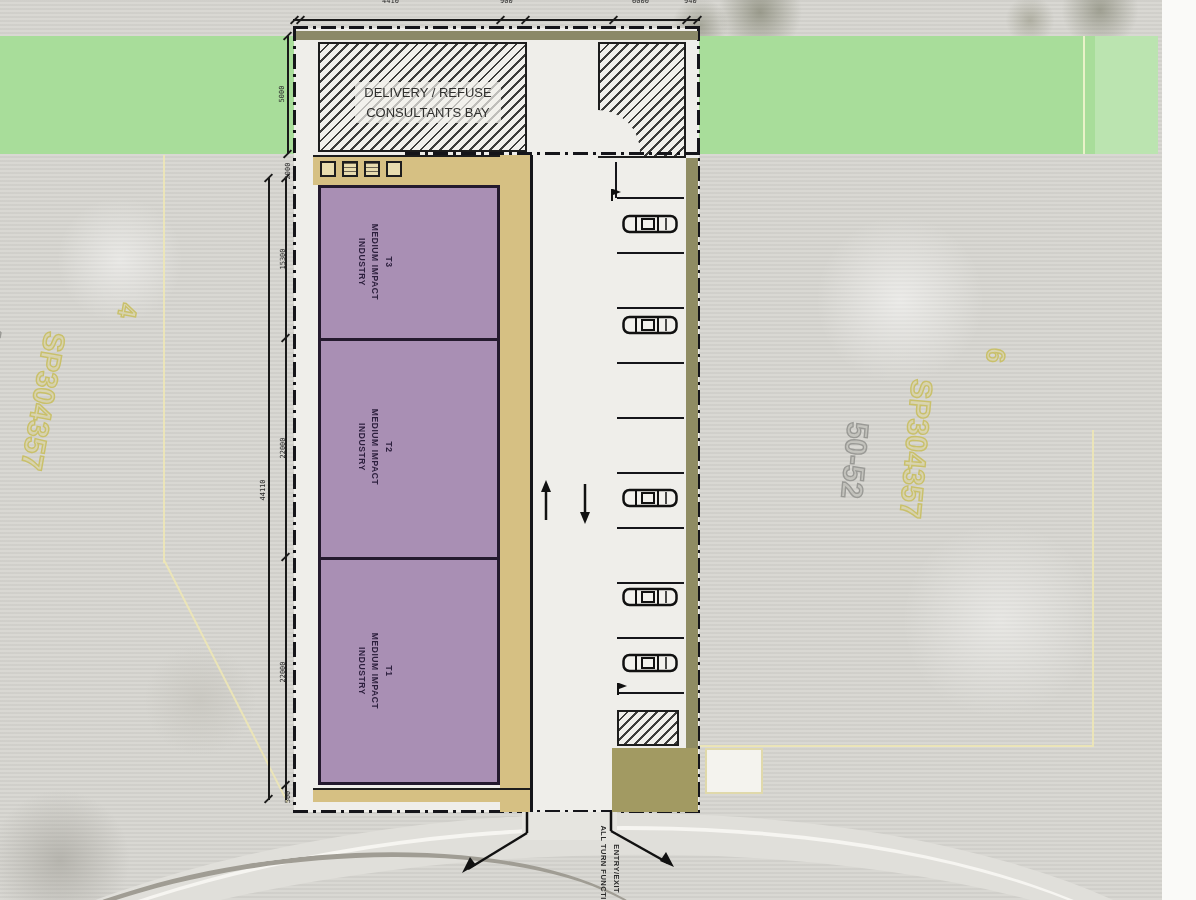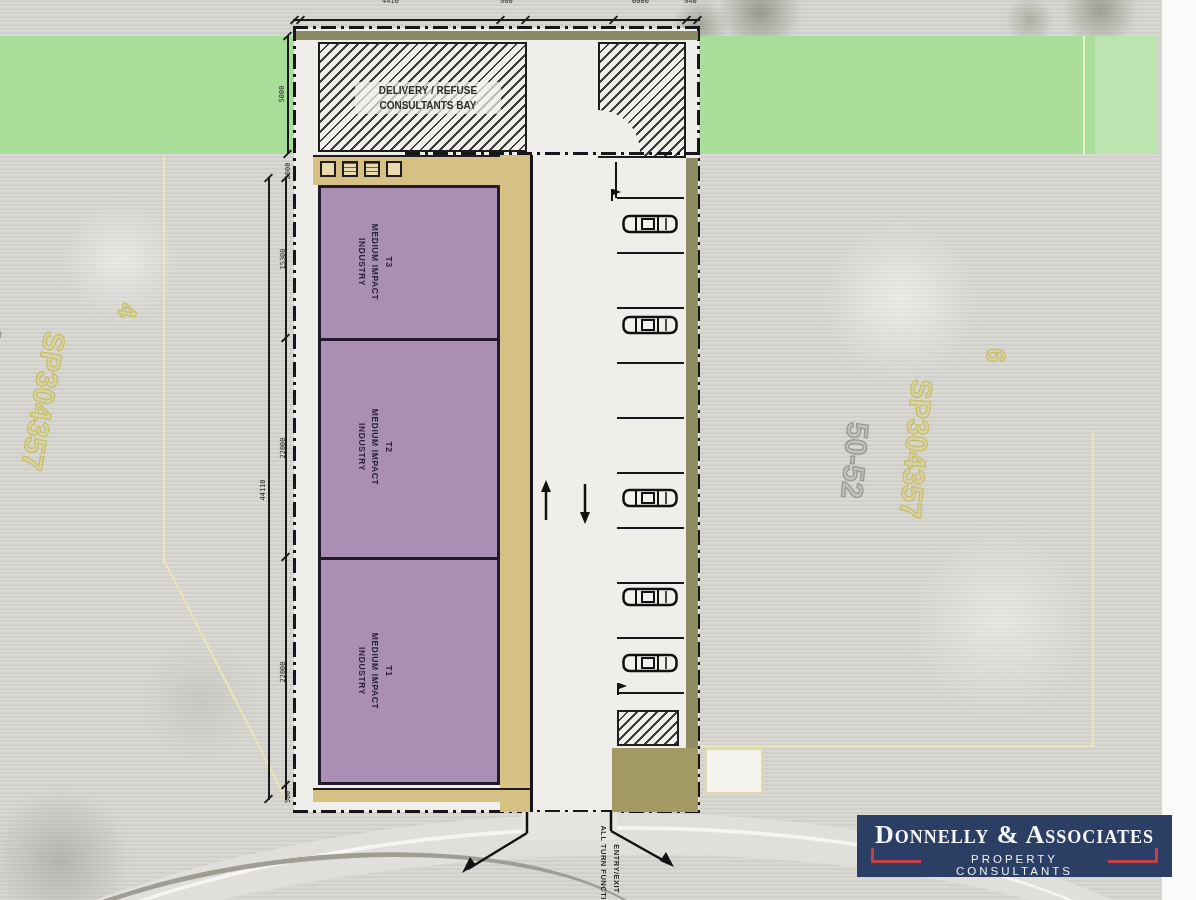--- a/index.html
+++ b/index.html
@@ -63,21 +63,21 @@
   #olive-corner{left:612px;top:748px;width:86px;height:64px;background:#a29a62;}
 
   
   .dimline{background:#1a1a1a;}
   .tick{width:11px;height:2px;background:#1a1a1a;transform:rotate(-45deg);}
   .dim{font-family:"DejaVu Sans Mono",monospace;font-size:7px;color:#2a2a2a;white-space:nowrap;}
   .dimclip{height:8px;overflow:hidden;}
   .dimclip span{display:block;margin-top:-5px;line-height:13px;}
   .rot90{transform:rotate(-90deg);transform-origin:center;}
 
-  .strip-label{font-size:10px;font-weight:bold;color:#2f2f2d;text-align:center;line-height:1.5;
+  .strip-label{font-size:13px;font-weight:normal;color:#2f2f2d;text-align:center;line-height:1.5;
     background:rgba(242,241,236,.72);padding:1px 3px;}
 
   
   .parcel{font-weight:bold;white-space:nowrap;}
   .yel{color:rgba(219,209,130,.42);-webkit-text-stroke:1.4px #c9c06a;}
   .gry{color:rgba(165,165,158,.38);-webkit-text-stroke:1.4px #9a9a96;}
 
   .entry-label{transform:rotate(90deg);transform-origin:center;font-size:7.5px;font-weight:bold;
     color:#2b2b2b;text-align:center;line-height:1.7;letter-spacing:.5px;white-space:nowrap;}
 
@@ -285,20 +285,14 @@
   <div class="abs dim rot90" style="left:272px;top:444px;">22000</div>
   <div class="abs dim rot90" style="left:272px;top:668px;">22000</div>
   <div class="abs dim rot90" style="left:280px;top:167px;">2000</div>
   <div class="abs dim rot90" style="left:282px;top:793px;">500</div>
 
   <div class="abs dimline" style="left:287px;top:36px;width:2px;height:118px;"></div>
   <div class="abs tick" style="left:282px;top:35px;"></div>
   <div class="abs tick" style="left:282px;top:153px;"></div>
   <div class="abs dim rot90" style="left:274px;top:90px;">5000</div>
 
-  <div id="logo-box" class="abs">
-    <div id="logo-line1" class="abs">Donnelly &amp; Associates</div>
-    <div id="bracket-left" class="abs bracket"></div>
-    <div id="bracket-right" class="abs bracket"></div>
-    <div id="logo-line2" class="abs">PROPERTY CONSULTANTS</div>
-  </div>
 
 </div>
 
 </body></html>

